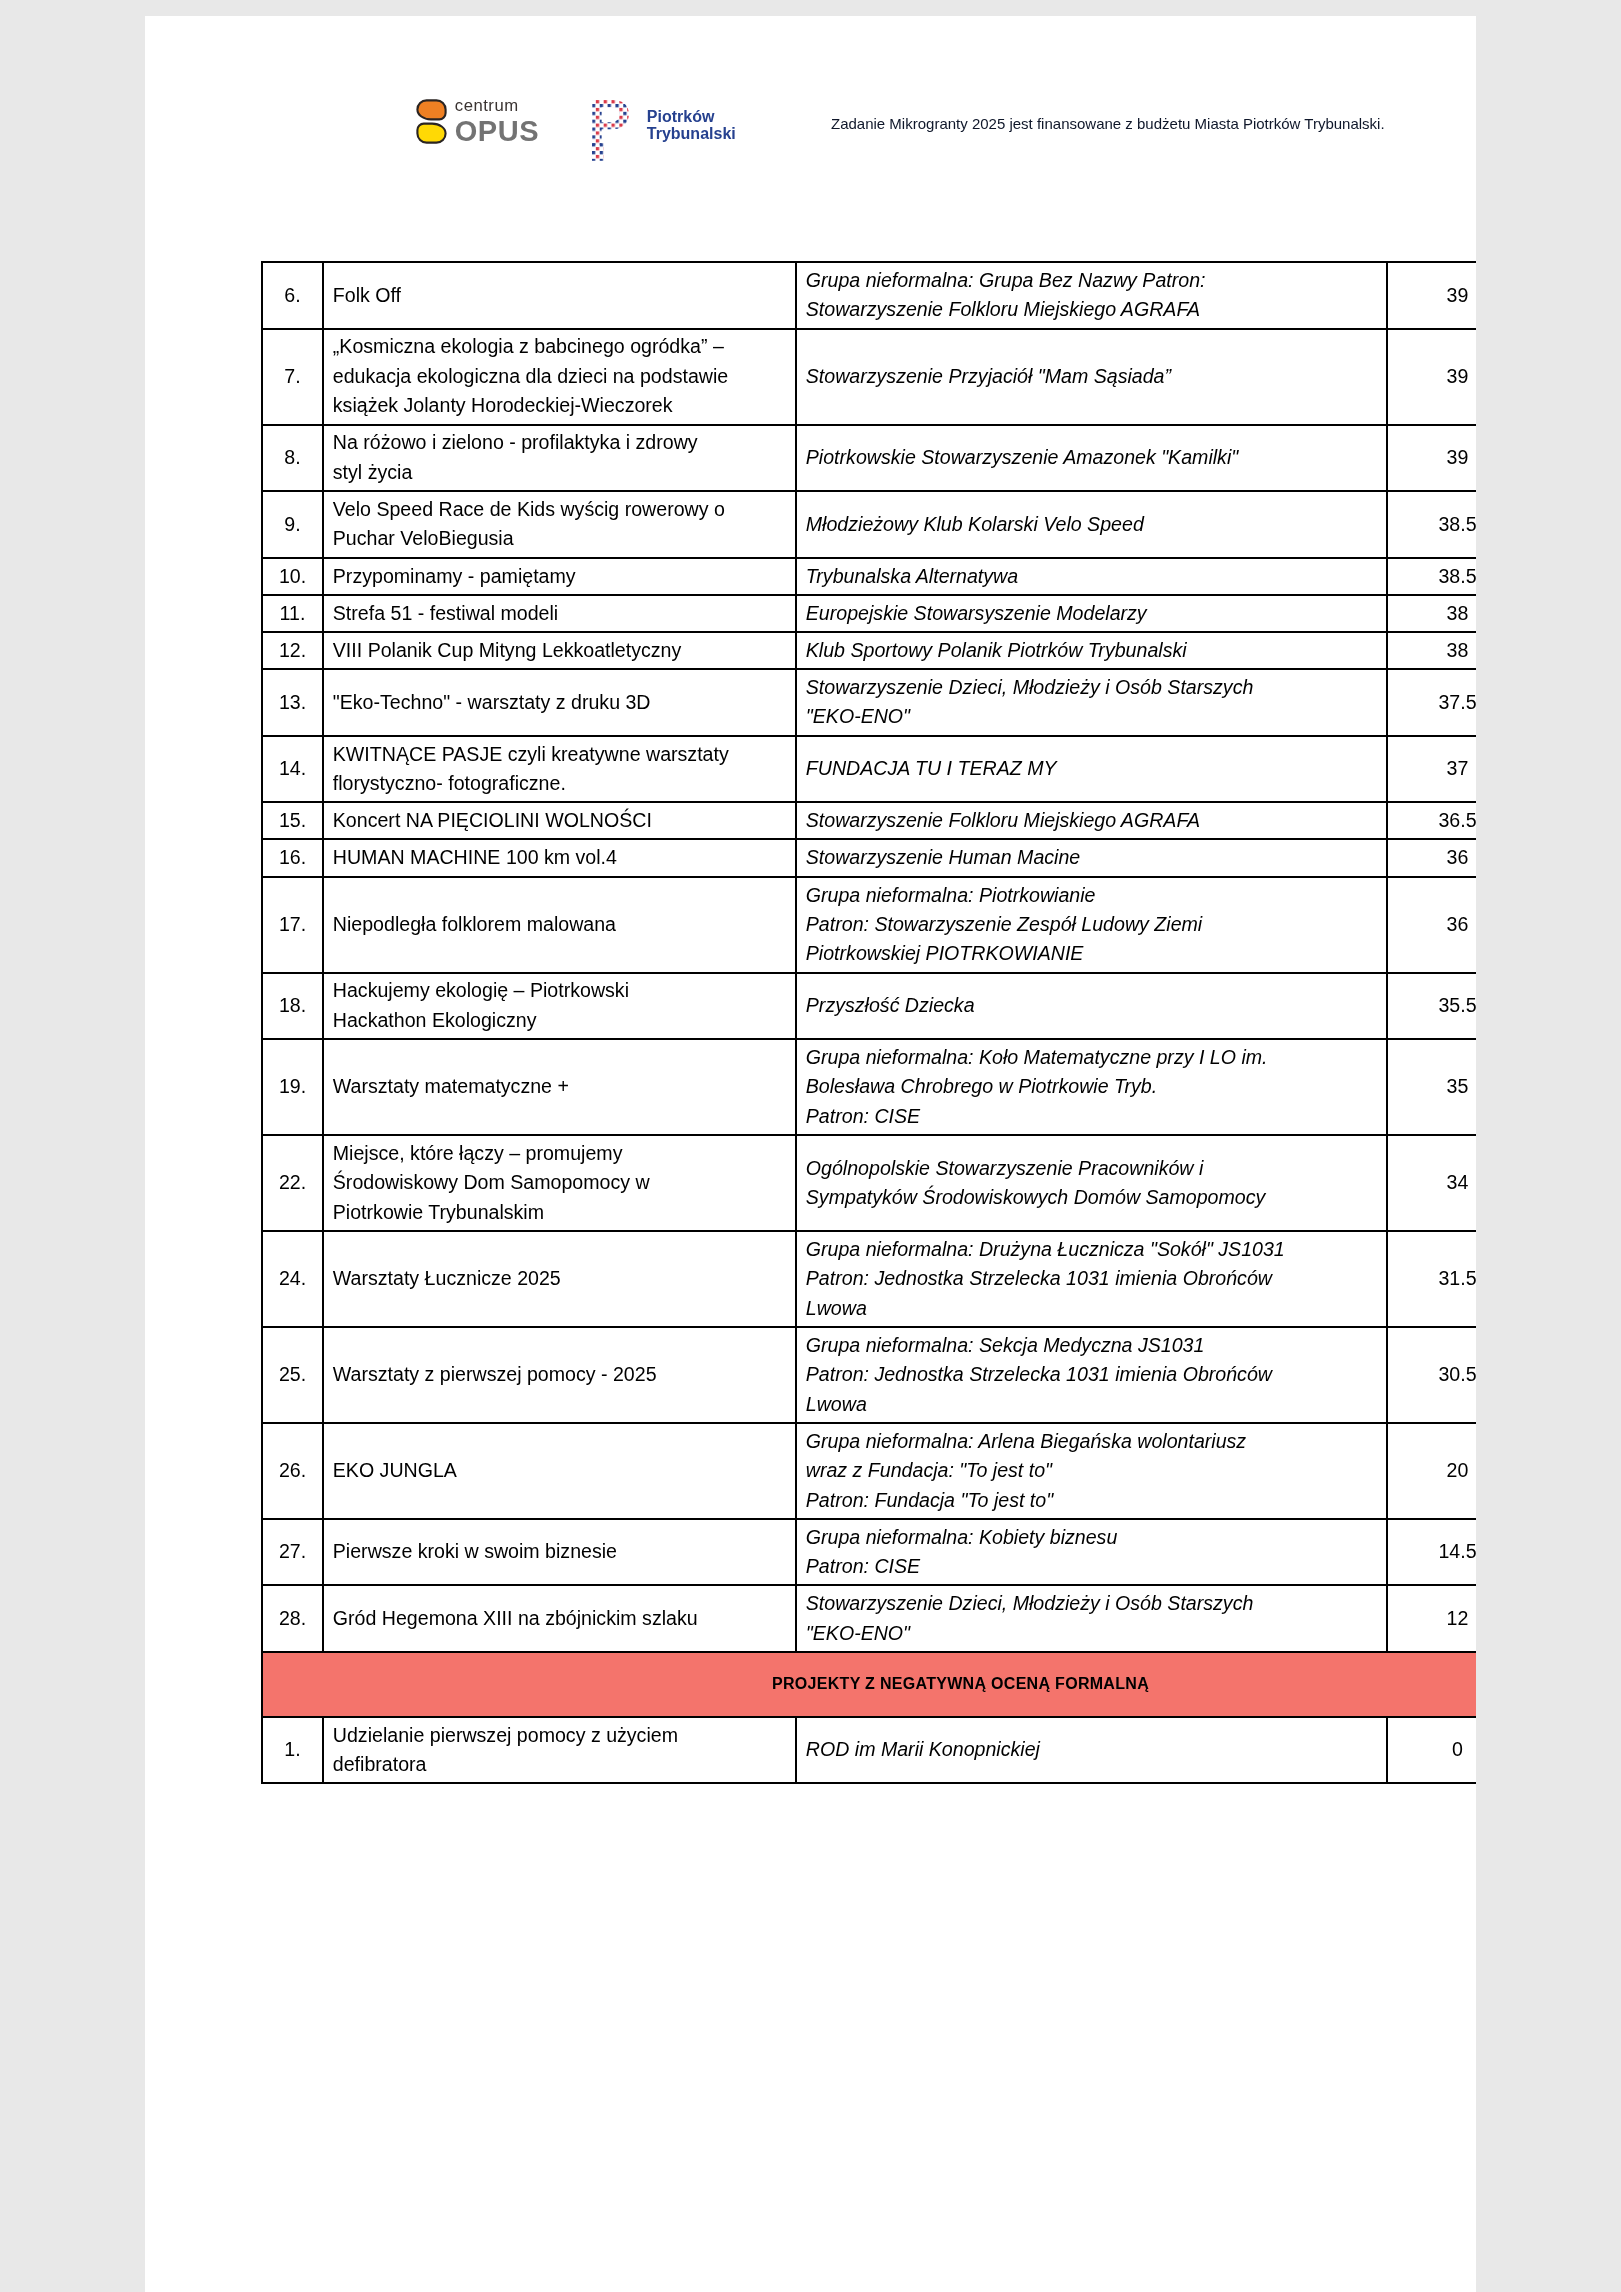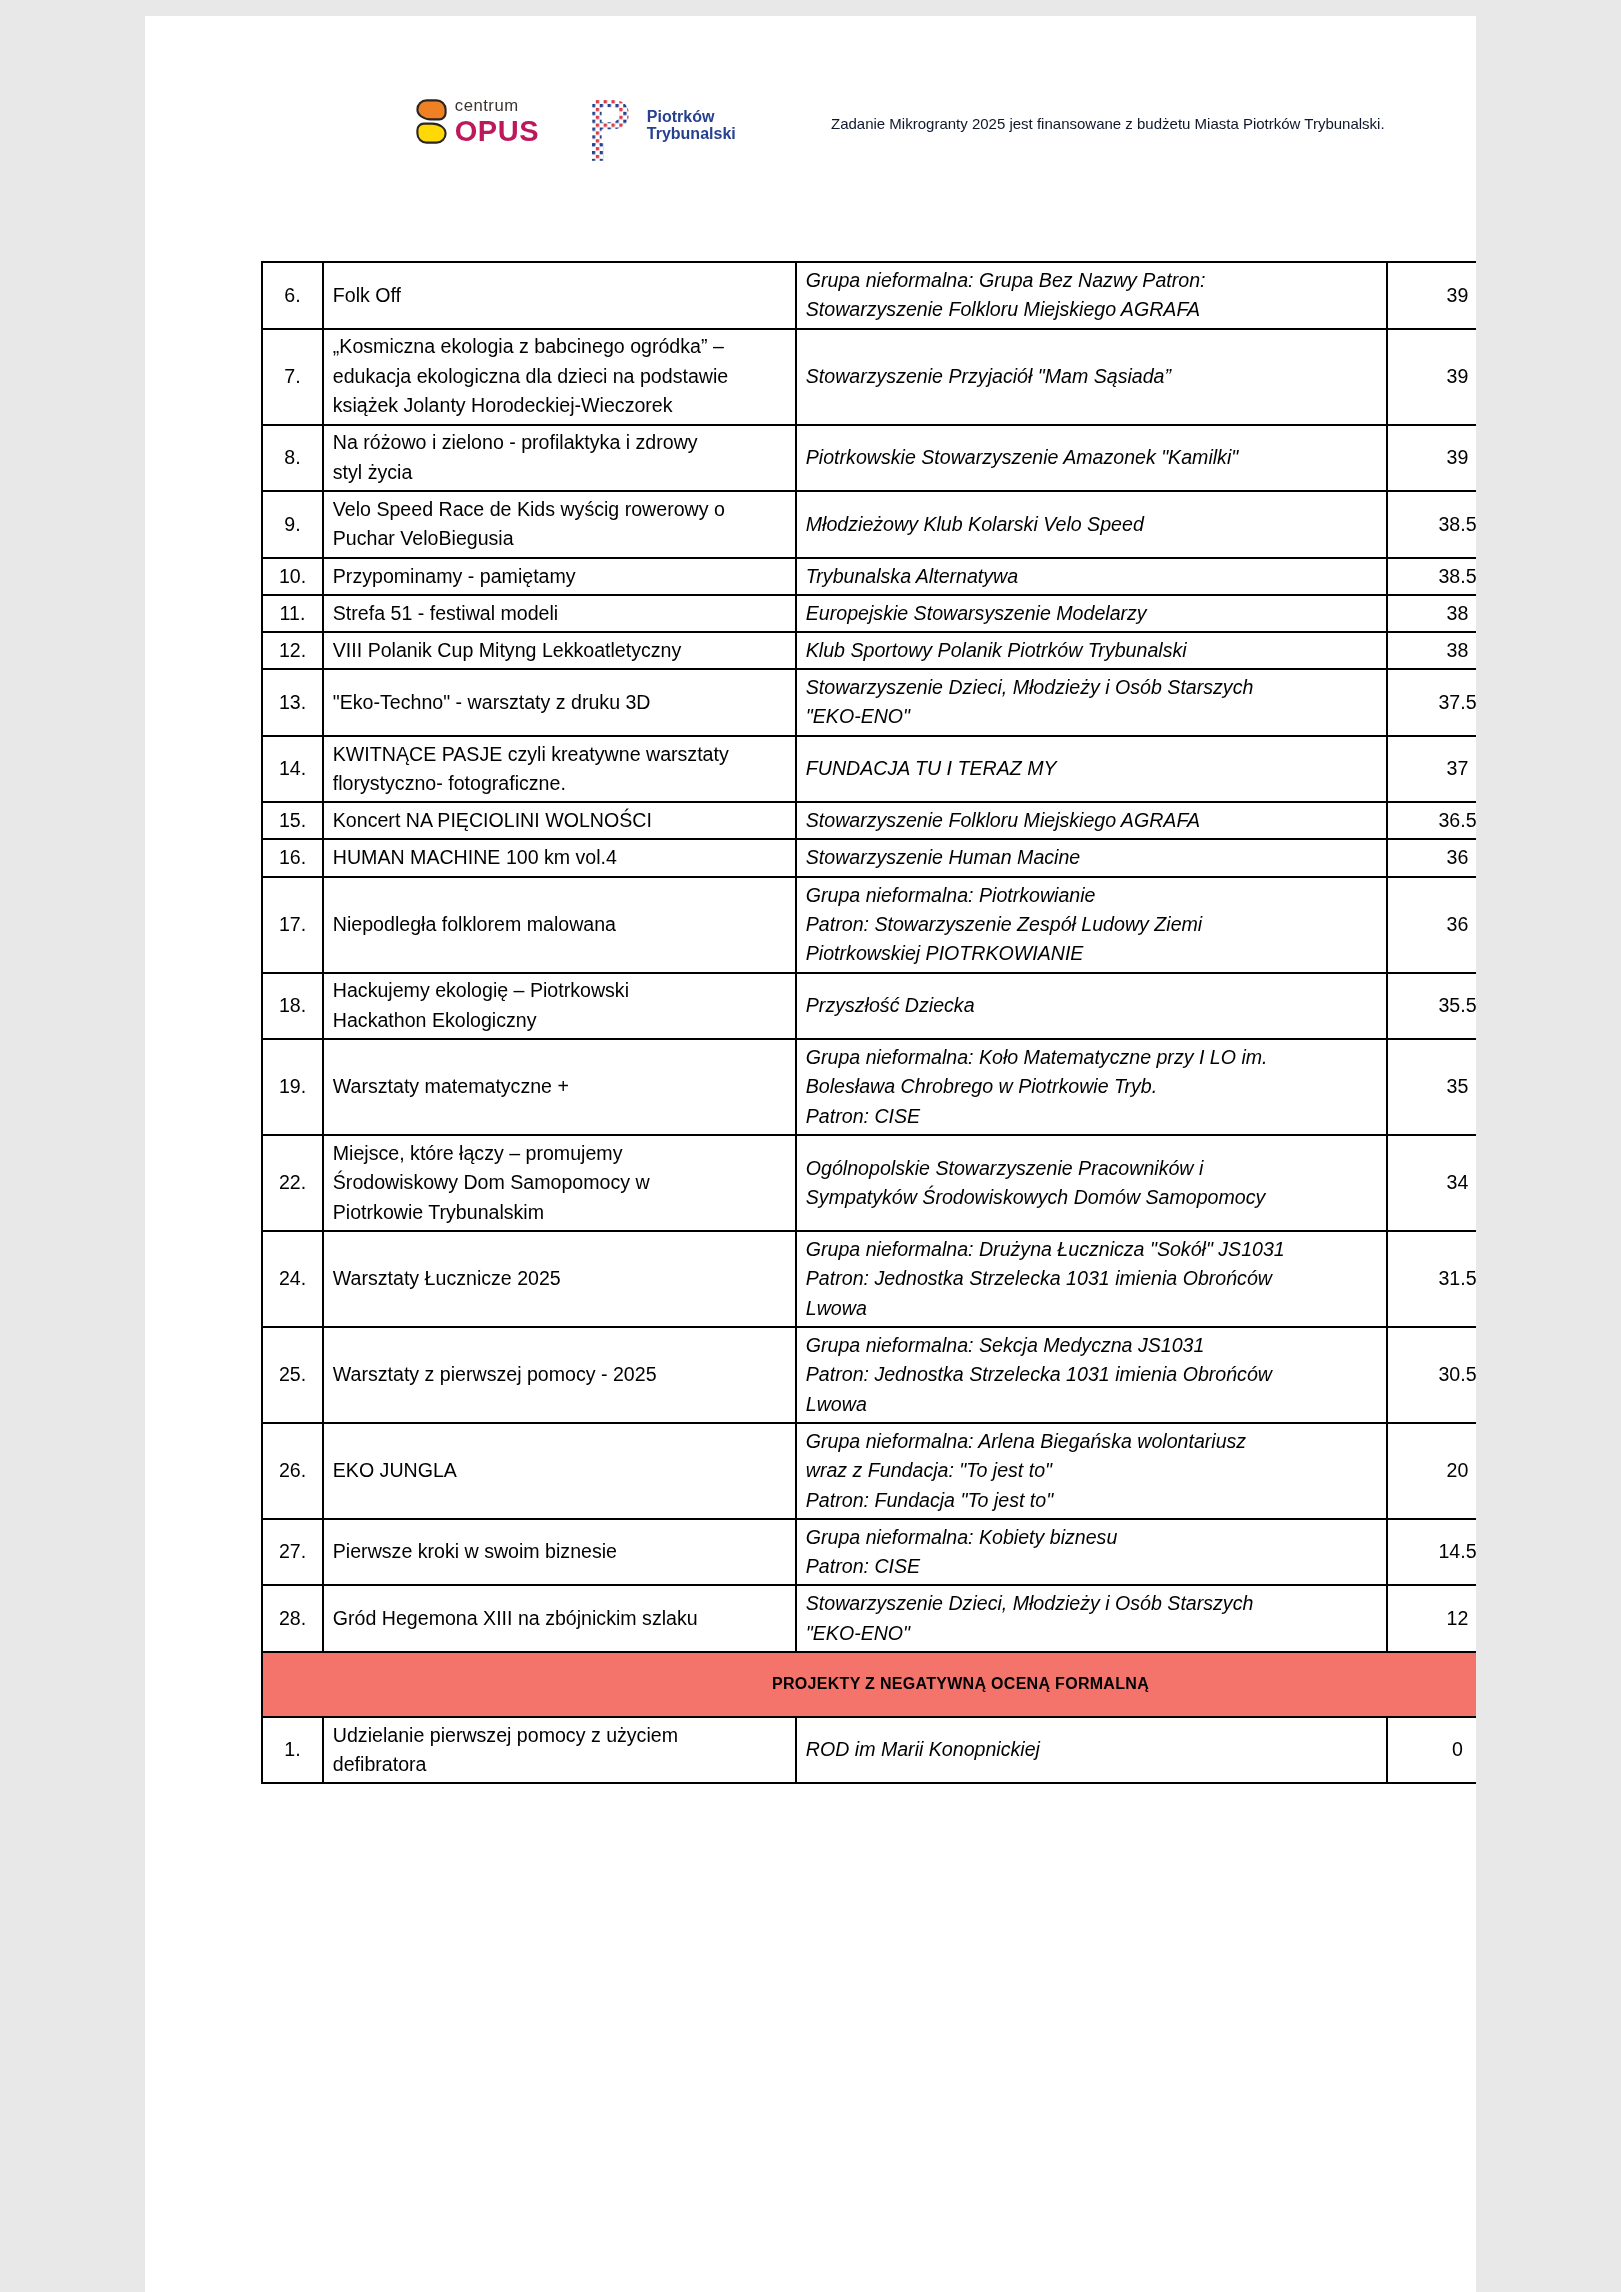--- a/index.html
+++ b/index.html
@@ -10,21 +10,21 @@
     background:#ffffff;
     font-family:"Liberation Sans", sans-serif;
     color:#000;
     overflow:hidden;
   }
 
   
   .opus-logo { position:absolute; left:271px; top:82px; display:flex; align-items:center; gap:7.8px; }
   .opus-text { display:flex; flex-direction:column; line-height:1; }
   .opus-text .l1 { font-size:16.7px; color:#3a3331; letter-spacing:0.5px; margin-bottom:2px; }
-  .opus-text .l2 { font-size:29px; font-weight:bold; color:#be185d; letter-spacing:0.5px; }
+  .opus-text .l2 { font-size:29px; font-weight:bold; color:#737373; letter-spacing:0.5px; }
 
   .city-logo { position:absolute; left:443px; top:76px; display:flex; align-items:flex-start; gap:11.8px; }
   .city-text { display:flex; flex-direction:column; margin-top:15.7px; line-height:1.08; }
   .city-text span { font-size:16px; font-weight:bold; color:#26418f; }
 
   .funding-note {
     position:absolute; left:686px; top:99px;
     font-size:15px; color:#0f172a; margin:0; white-space:nowrap;
   }
 

